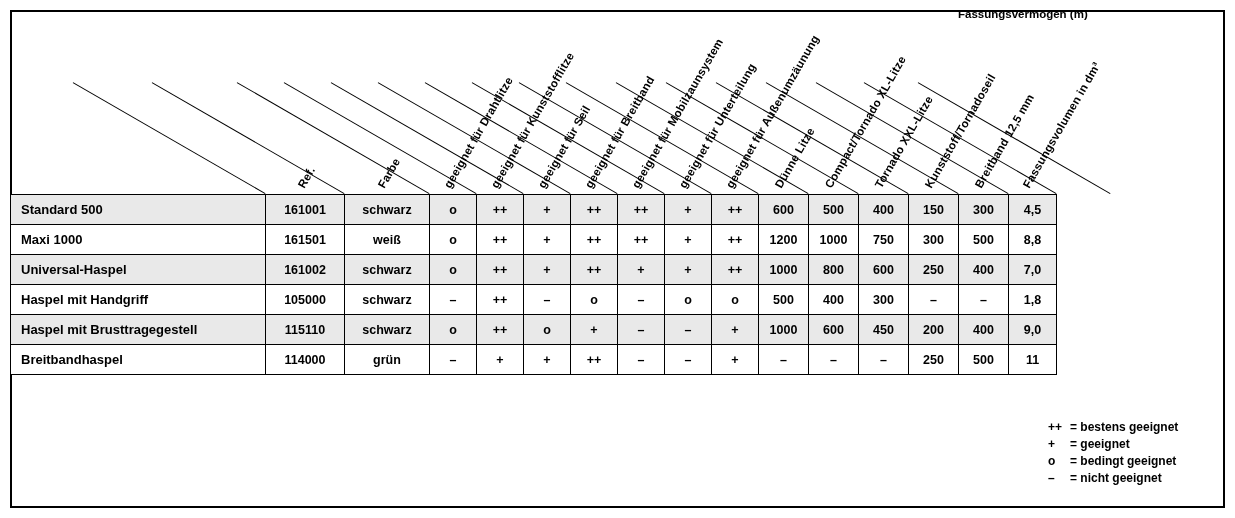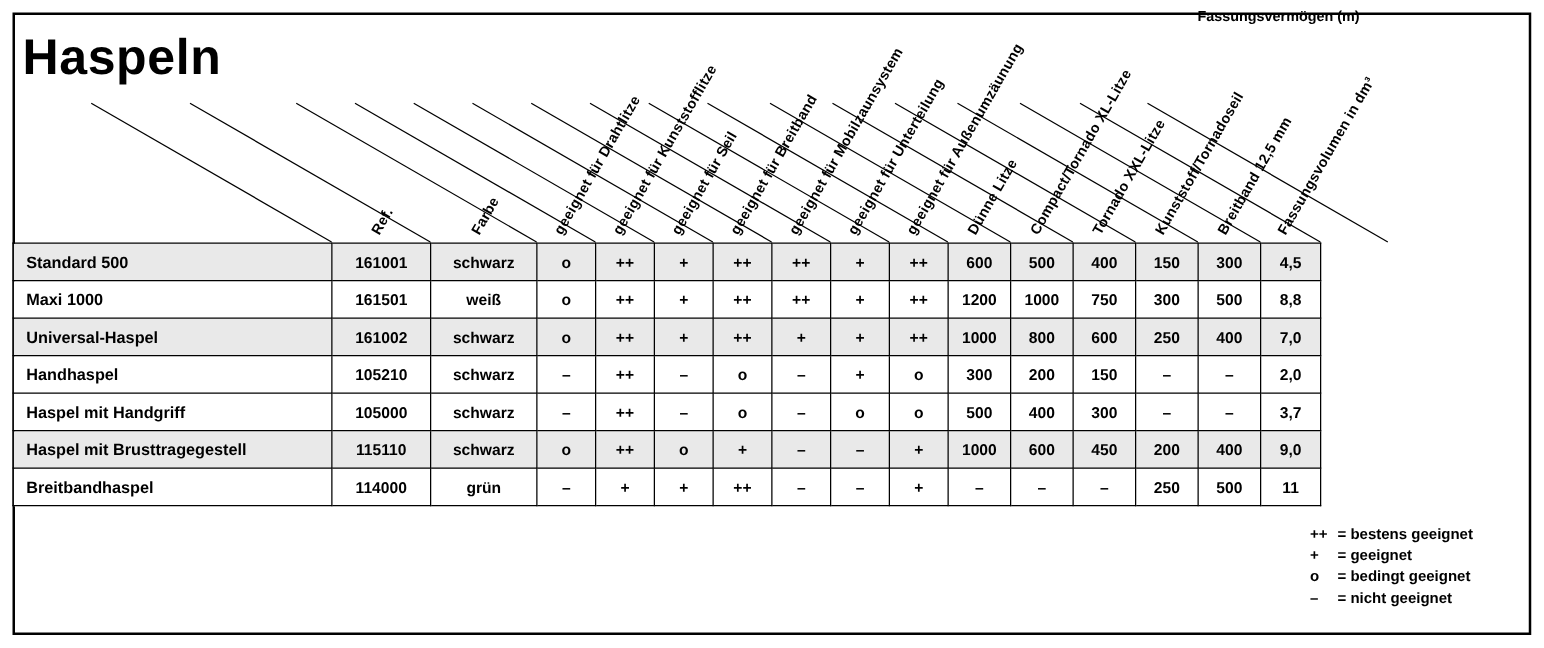--- a/index.html
+++ b/index.html
@@ -129,21 +129,20 @@
     pointer-events: none;
   }
 </style>
 </head>
 <body>
 
 <div id="sheet">
 
   <div class="outer"></div>
 
-  <div class="title">Haspeln</div>
 
   <div class="header-zone">
 
     <div class="cap-group" style="left:958px; top:8px;">Fassungsvermögen (m)</div>
 
     <div class="diag-line" style="left:265px; bottom:0px; height:222px;"></div>
     <div class="diag-line" style="left:344px; bottom:0px; height:222px;"></div>
     <div class="diag-line" style="left:429px; bottom:0px; height:222px;"></div>
     <div class="diag-line" style="left:476px; bottom:0px; height:222px;"></div>
     <div class="diag-line" style="left:523px; bottom:0px; height:222px;"></div>
@@ -248,54 +247,36 @@
         <td>+</td>
         <td>++</td>
         <td>1000</td>
         <td>800</td>
         <td>600</td>
         <td>250</td>
         <td>400</td>
         <td>7,0</td>
       </tr>
       <tr class="plain">
-        <td class="name">Handhaspel</td>
-        <td>105210</td>
-        <td>schwarz</td>
-        <td>–</td>
-        <td>++</td>
-        <td>–</td>
-        <td>o</td>
-        <td>–</td>
-        <td>+</td>
-        <td>o</td>
-        <td>300</td>
-        <td>200</td>
-        <td>150</td>
-        <td>–</td>
-        <td>–</td>
-        <td>2,0</td>
-      </tr>
-      <tr class="plain">
         <td class="name">Haspel mit Handgriff</td>
         <td>105000</td>
         <td>schwarz</td>
         <td>–</td>
         <td>++</td>
         <td>–</td>
         <td>o</td>
         <td>–</td>
         <td>o</td>
         <td>o</td>
         <td>500</td>
         <td>400</td>
         <td>300</td>
         <td>–</td>
         <td>–</td>
-        <td>3,7</td>
+        <td>1,8</td>
       </tr>
       <tr class="alt">
         <td class="name">Haspel mit Brusttragegestell</td>
         <td>115110</td>
         <td>schwarz</td>
         <td>o</td>
         <td>++</td>
         <td>o</td>
         <td>+</td>
         <td>–</td>

